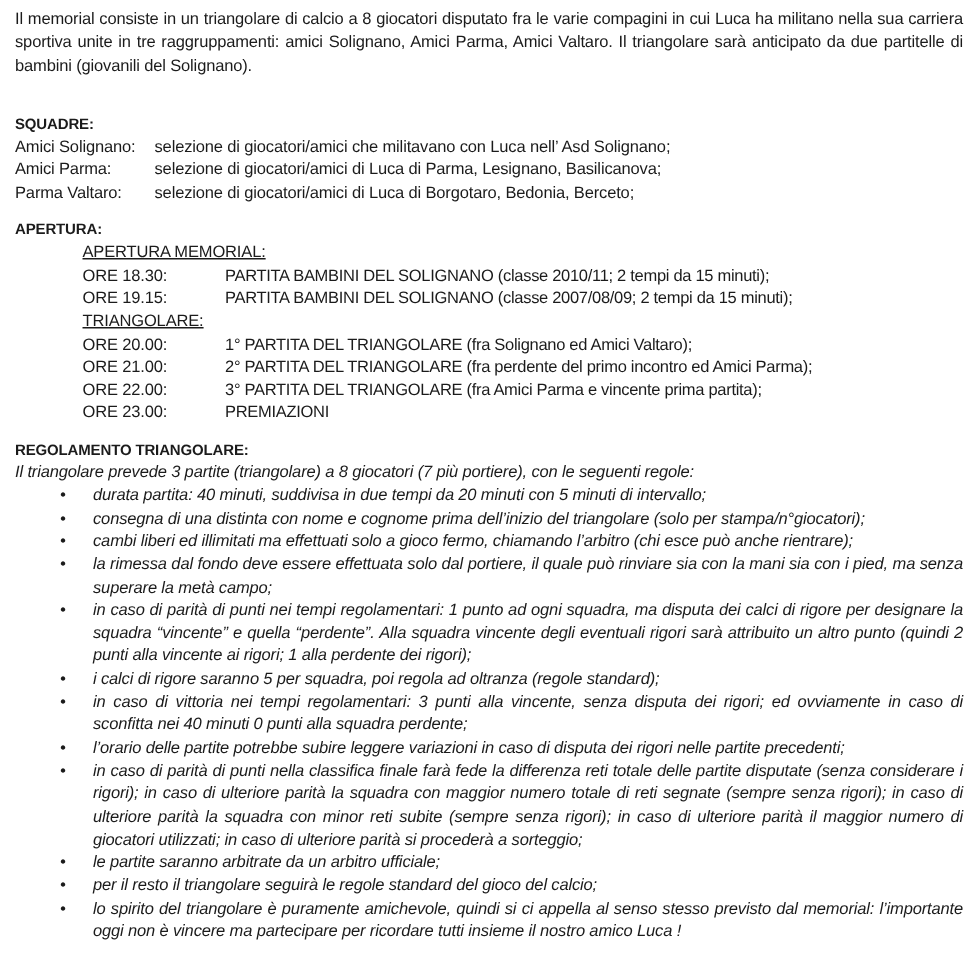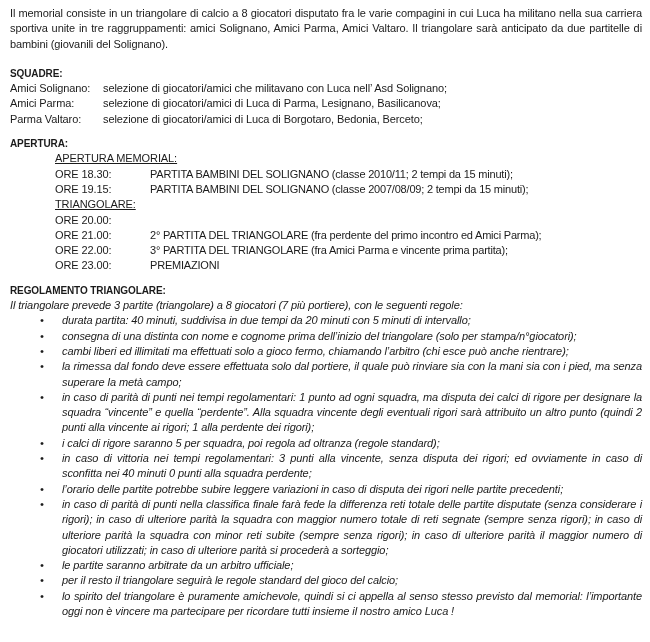--- a/index.html
+++ b/index.html
@@ -12,21 +12,21 @@
     box-sizing: border-box;
     width: 650px; height: 642px;
     padding: 6px 8px 0 10px;
     font-size: 11px;
     line-height: 15.3px;
     letter-spacing: -0.1px;
     overflow: hidden;
   }
   p { margin: 0; }
   .justify { text-align: justify; }
-  .intro { margin-bottom: 14px; }
+  .intro { margin-bottom: 24px; }
   .heading { font-weight: bold; font-size: 10px; }
   .teams { margin-bottom: 9px; }
   .team-row { display: flex; }
   .team-label { flex: none; width: 93px; }
   .team-desc { flex: 1; }
   .schedule { margin-left: 45px; margin-bottom: 9px; }
   .sub { text-decoration: underline; }
   .sched-row { display: flex; }
   .sched-time { flex: none; width: 95px; }
   .sched-event { flex: 1; letter-spacing: -0.2px; }
@@ -66,20 +66,21 @@
       <span class="sched-time">ORE 18.30:</span>
       <span class="sched-event">PARTITA BAMBINI DEL SOLIGNANO (classe 2010/11; 2 tempi da 15 minuti);</span>
     </div>
     <div class="sched-row">
       <span class="sched-time">ORE 19.15:</span>
       <span class="sched-event">PARTITA BAMBINI DEL SOLIGNANO (classe 2007/08/09; 2 tempi da 15 minuti);</span>
     </div>
     <div class="sub">TRIANGOLARE:</div>
     <div class="sched-row">
       <span class="sched-time">ORE 20.00:</span>
+      <span class="sched-event">1° PARTITA DEL TRIANGOLARE (fra Solignano ed Amici Valtaro);</span>
     </div>
     <div class="sched-row">
       <span class="sched-time">ORE 21.00:</span>
       <span class="sched-event">2° PARTITA DEL TRIANGOLARE (fra perdente del primo incontro ed Amici Parma);</span>
     </div>
     <div class="sched-row">
       <span class="sched-time">ORE 22.00:</span>
       <span class="sched-event">3° PARTITA DEL TRIANGOLARE (fra Amici Parma e vincente prima partita);</span>
     </div>
     <div class="sched-row">

